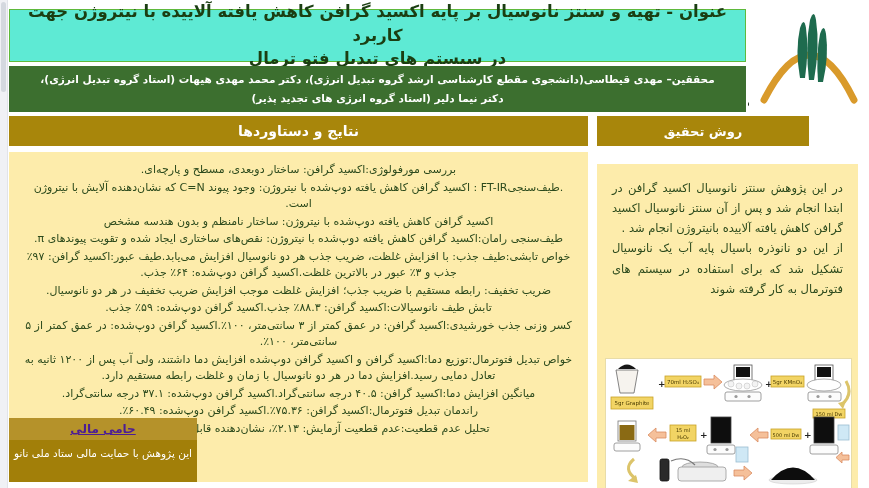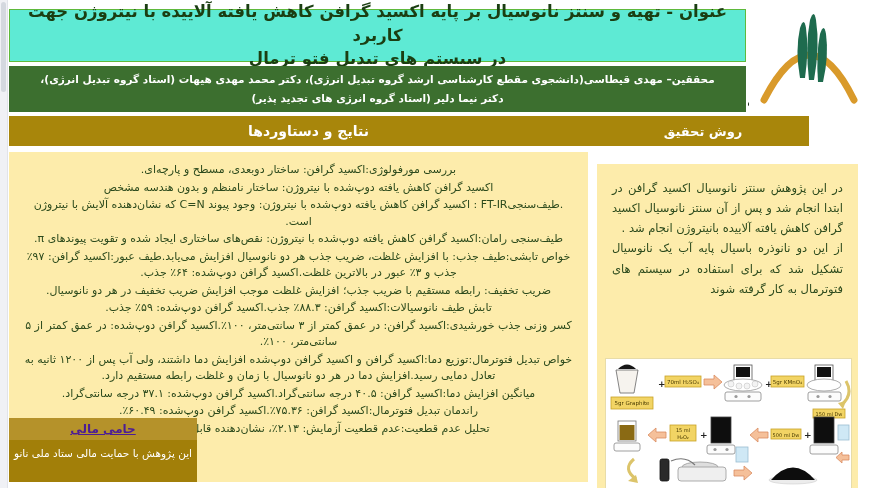--- a/index.html
+++ b/index.html
@@ -12,21 +12,21 @@
   .title-bar{position:absolute;left:9px;top:9px;width:737px;height:53px;background:#5eead4;border:1px solid #5fb93c;
              box-sizing:border-box;display:flex;flex-direction:column;justify-content:center;text-align:center;
              color:#1b3e12;font-weight:bold;font-size:16.5px;line-height:1.45;}
   .researchers-bar{position:absolute;left:9px;top:66px;width:737px;height:46px;background:#3c6f2f;color:#ffffff;
              font-size:10.5px;font-weight:bold;display:flex;align-items:center;justify-content:center;
              text-align:center;padding:18px 26px;box-sizing:border-box;line-height:1.8;}
   .logo-box{position:absolute;left:748px;top:4px;width:118px;height:110px;background:#ffffff;}
   
   .col-header{position:absolute;height:30px;background:#a8860b;color:#ffffff;font-weight:bold;
               display:flex;align-items:center;justify-content:center;letter-spacing:.3px;}
-  .hdr-results{left:9px;top:116px;width:579px;font-size:14px;padding-left:10px;}
+  .hdr-results{left:9px;top:116px;width:579px;font-size:14px;}
   .hdr-method{left:597px;top:116px;width:212px;font-size:13px;}
   .results-content{position:absolute;left:9px;top:152px;width:579px;height:330px;background:#fdecab;
               color:#2c4a1c;font-size:11px;text-align:center;padding:10px 12px 0;box-sizing:border-box;line-height:1.5;}
   .results-content .line{margin:0 0 1px;}
   .method-content{position:absolute;left:597px;top:164px;width:261px;height:330px;background:#fdecab;color:#2c4a1c;box-sizing:border-box;}
   .method-text{padding:14px 15px 0;font-size:11.5px;text-align:justify;line-height:1.75;}
   .method-text p{margin:0;}
   .diagram-box{position:absolute;left:8px;top:194px;width:245px;height:129px;background:#ffffff;border:1px solid #e8dca8;}
   
   .sponsor{position:absolute;left:9px;top:418px;width:188px;height:64px;}
@@ -62,22 +62,22 @@
       <path d="M 70 78 Q 68 50 72 30 Q 76 18 78 30 Q 81 52 75 78 Z" fill="#1e6b4e"></path>
       <text x="2" y="102" font-size="12.5" font-weight="bold" fill="#1c2b1c" class="svg-label" transform="rotate(-9 2 102)">دانشگاه تربیت مدرس</text>
     </svg>
   </div>
 
   <div class="col-header hdr-results">
     <span>نتایج و دستاوردها</span>
   </div>
   <div class="results-content">
     <div class="line">بررسی مورفولوژی:اکسید گرافن: ساختار دوبعدی، مسطح و پارچه‌ای.</div>
+    <div class="line">.طیف‌سنجیFT-IR : اکسید گرافن کاهش یافته دوپ‌شده با نیتروژن: وجود پیوند C=N که نشان‌دهنده آلایش با نیتروژن است.</div>
     <div class="line">اکسید گرافن کاهش یافته دوپ‌شده با نیتروژن: ساختار نامنظم و بدون هندسه مشخص</div>
-    <div class="line">.طیف‌سنجیFT-IR : اکسید گرافن کاهش یافته دوپ‌شده با نیتروژن: وجود پیوند C=N که نشان‌دهنده آلایش با نیتروژن است.</div>
     <div class="line">طیف‌سنجی رامان:اکسید گرافن کاهش یافته دوپ‌شده با نیتروژن: نقص‌های ساختاری ایجاد شده و تقویت پیوندهای π.</div>
     <div class="line">خواص تابشی:طیف جذب: با افزایش غلظت، ضریب جذب هر دو نانوسیال افزایش می‌یابد.طیف عبور:اکسید گرافن: ۹۷٪ جذب و ۳٪ عبور در بالاترین غلظت.اکسید گرافن دوپ‌شده: ۶۴٪ جذب.</div>
     <div class="line">ضریب تخفیف: رابطه مستقیم با ضریب جذب؛ افزایش غلظت موجب افزایش ضریب تخفیف در هر دو نانوسیال.</div>
     <div class="line">تابش طیف نانوسیالات:اکسید گرافن: ۸۸.۳٪ جذب.اکسید گرافن دوپ‌شده: ۵۹٪ جذب.</div>
     <div class="line">کسر وزنی جذب خورشیدی:اکسید گرافن: در عمق کمتر از ۳ سانتی‌متر، ۱۰۰٪.اکسید گرافن دوپ‌شده: در عمق کمتر از ۵ سانتی‌متر، ۱۰۰٪.</div>
     <div class="line">خواص تبدیل فتوترمال:توزیع دما:اکسید گرافن و اکسید گرافن دوپ‌شده افزایش دما داشتند، ولی آب پس از ۱۲۰۰ ثانیه به تعادل دمایی رسید.افزایش دما در هر دو نانوسیال با زمان و غلظت رابطه مستقیم دارد.</div>
     <div class="line">میانگین افزایش دما:اکسید گرافن: ۴۰.۵ درجه سانتی‌گراد.اکسید گرافن دوپ‌شده: ۳۷.۱ درجه سانتی‌گراد.</div>
     <div class="line">راندمان تبدیل فتوترمال:اکسید گرافن: ۷۵.۳۶٪.اکسید گرافن دوپ‌شده: ۶۰.۴۹٪.</div>
     <div class="line">تحلیل عدم قطعیت:عدم قطعیت آزمایش: ۲.۱۳٪، نشان‌دهنده قابل‌اعتماد بودن داده‌ها</div>
   </div>

